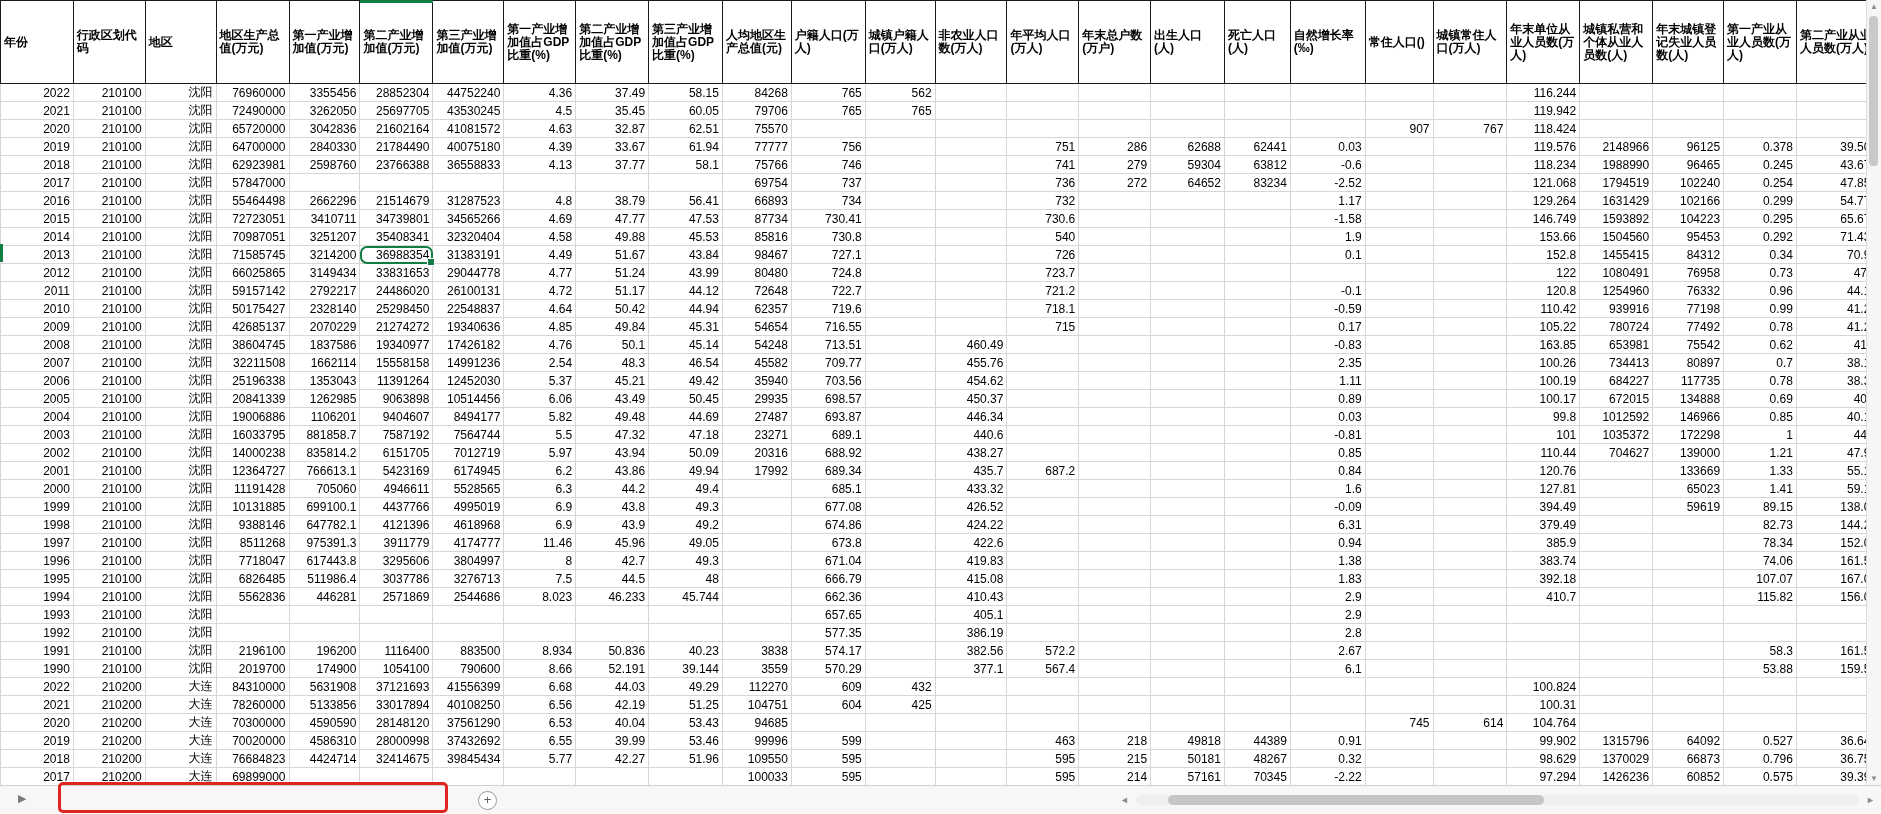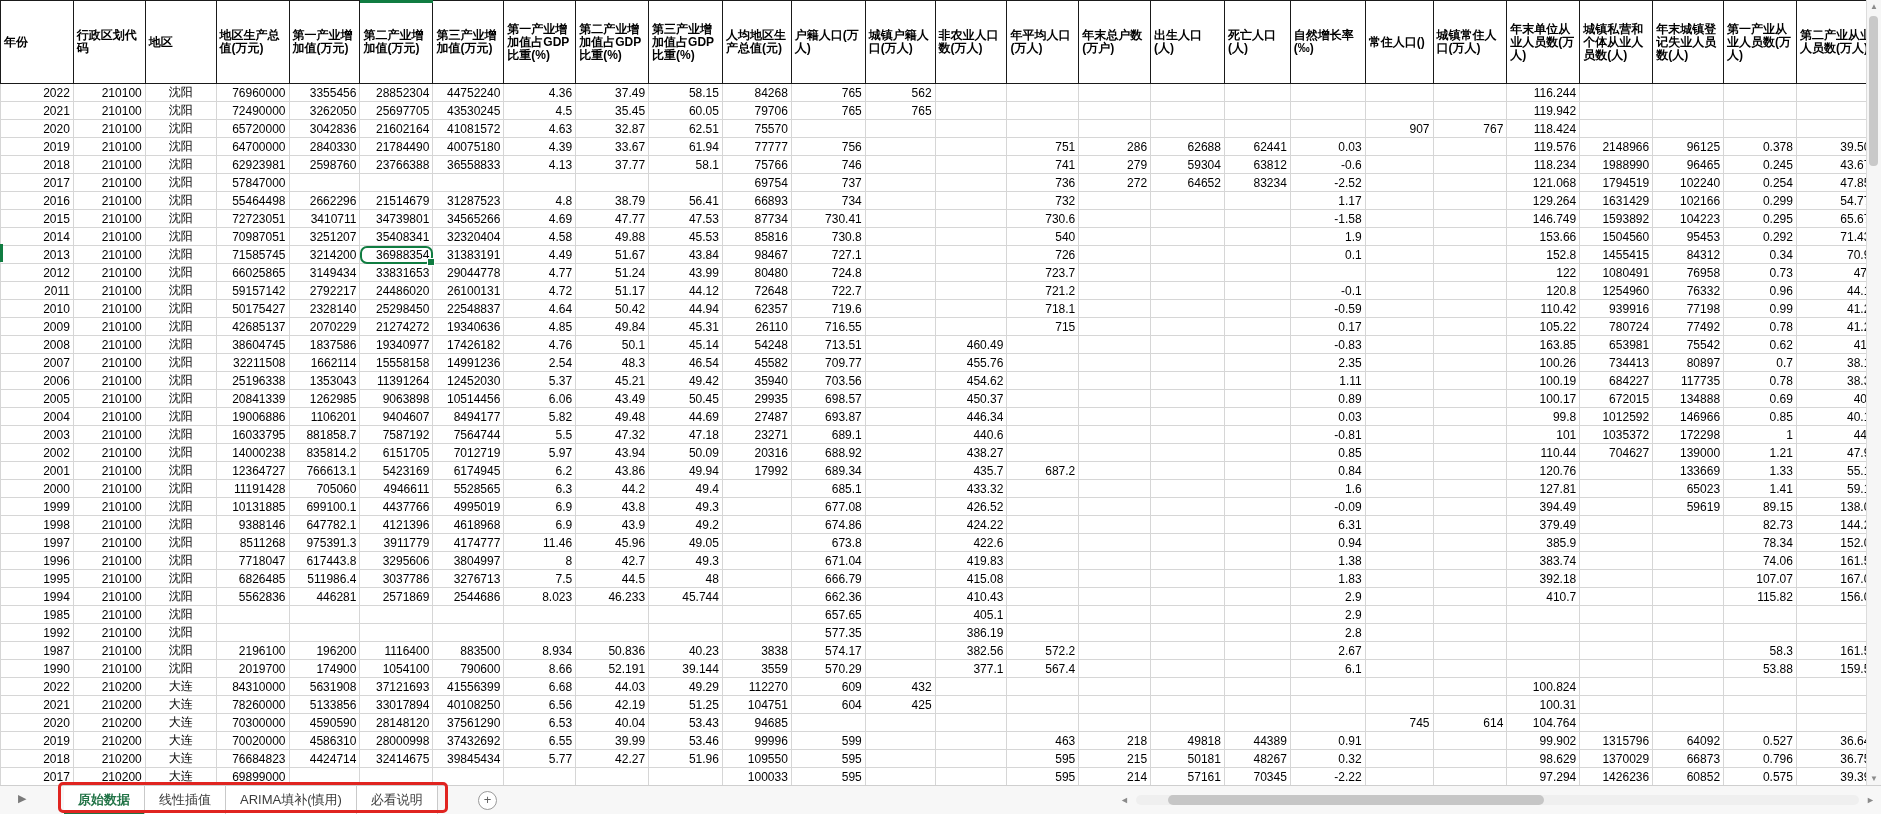--- a/index.html
+++ b/index.html
@@ -3,21 +3,21 @@
 <meta charset="utf-8">
 <style>
   html,body{margin:0;padding:0;background:#fff;}
   body{width:1881px;height:814px;overflow:hidden;font-family:"Liberation Sans","DejaVu Sans",sans-serif;}
   .sheet{position:relative;width:1881px;height:814px;background:#fff;overflow:hidden;}
   table{border-collapse:collapse;table-layout:fixed;position:absolute;top:0;left:0;}
   th{border:1px solid #1a1a1a;font-size:12px;font-weight:bold;color:#000;background:#fff;
      vertical-align:middle;text-align:left;padding:1px 3px;line-height:13px;height:80px;overflow:hidden;word-break:break-all;}
   td{border:1px solid #d6d6d6;font-size:12px;color:#000;background:#fff;height:17px;
      padding:0 3px;text-align:right;white-space:nowrap;overflow:hidden;}
-  td.left{text-align:center;}
+  td.left{text-align:right;}
   td.selected{position:relative;outline:2px solid #107C41;outline-offset:-2px;overflow:visible;z-index:3;border-radius:7px;}
   td.selected::after{content:"";position:absolute;right:-3px;bottom:-3px;width:6px;height:6px;
      background:#107C41;border:1px solid #fff;z-index:4;}
   .col-indicator{position:absolute;top:0;height:3px;background:#107C41;z-index:6;}
   .row-indicator{position:absolute;left:0;width:3px;background:#107C41;z-index:6;}
   .vscroll{position:absolute;top:0;right:0;width:14px;height:786px;background:#f6f6f6;border-left:1px solid #dcdcdc;z-index:5;}
   .vscroll .arrow{position:absolute;left:0;width:14px;height:14px;color:#8a8a8a;font-size:8px;text-align:center;line-height:14px;}
   .vscroll .thumb{position:absolute;left:2px;width:9px;border-radius:4px;background:#c9c9c9;}
   .bottombar{position:absolute;left:0;bottom:0;width:1881px;height:28px;background:#f7f7f7;border-top:1px solid #cfcfcf;z-index:7;}
   .nav-arrow{position:absolute;left:18px;top:6px;color:#7a7a7a;font-size:11px;}
@@ -466,21 +466,21 @@
           <td>2009</td>
           <td>210100</td>
           <td class="left">沈阳</td>
           <td>42685137</td>
           <td>2070229</td>
           <td>21274272</td>
           <td>19340636</td>
           <td>4.85</td>
           <td>49.84</td>
           <td>45.31</td>
-          <td>26110</td>
+          <td>54654</td>
           <td>716.55</td>
           <td></td>
           <td></td>
           <td>715</td>
           <td></td>
           <td></td>
           <td></td>
           <td>0.17</td>
           <td></td>
           <td></td>
@@ -904,21 +904,21 @@
           <td>2.9</td>
           <td></td>
           <td></td>
           <td>410.7</td>
           <td></td>
           <td></td>
           <td>115.82</td>
           <td>156.07</td>
         </tr>
         <tr>
-          <td>1985</td>
+          <td>1993</td>
           <td>210100</td>
           <td class="left">沈阳</td>
           <td></td>
           <td></td>
           <td></td>
           <td></td>
           <td></td>
           <td></td>
           <td></td>
           <td></td>
@@ -960,21 +960,21 @@
           <td>2.8</td>
           <td></td>
           <td></td>
           <td></td>
           <td></td>
           <td></td>
           <td></td>
           <td></td>
         </tr>
         <tr>
-          <td>1987</td>
+          <td>1991</td>
           <td>210100</td>
           <td class="left">沈阳</td>
           <td>2196100</td>
           <td>196200</td>
           <td>1116400</td>
           <td>883500</td>
           <td>8.934</td>
           <td>50.836</td>
           <td>40.23</td>
           <td>3838</td>
@@ -1197,26 +1197,20 @@
   <div class="row-indicator" style="top: 244px; height: 18px;"></div>
 
   <div class="vscroll">
     <div class="arrow" style="top:0;">▲</div>
     <div class="thumb" style="top:16px;height:150px;"></div>
     <div class="arrow" style="bottom:0;">▼</div>
   </div>
 
   <div class="bottombar">
     <div class="nav-arrow">▶</div>
-    <div class="tabs">
-        <div class="tab active">原始数据</div>
-        <div class="tab">线性插值</div>
-        <div class="tab">ARIMA填补(慎用)</div>
-        <div class="tab">必看说明</div>
-      </div>
     <div class="add-sheet">+</div>
     <div class="red-box"></div>
     <div class="hscroll">
       <div class="harrow" style="left:0;">◄</div>
       <div class="track"></div>
       <div class="hthumb"></div>
       <div class="harrow" style="right:0;">►</div>
     </div>
   </div>
 

